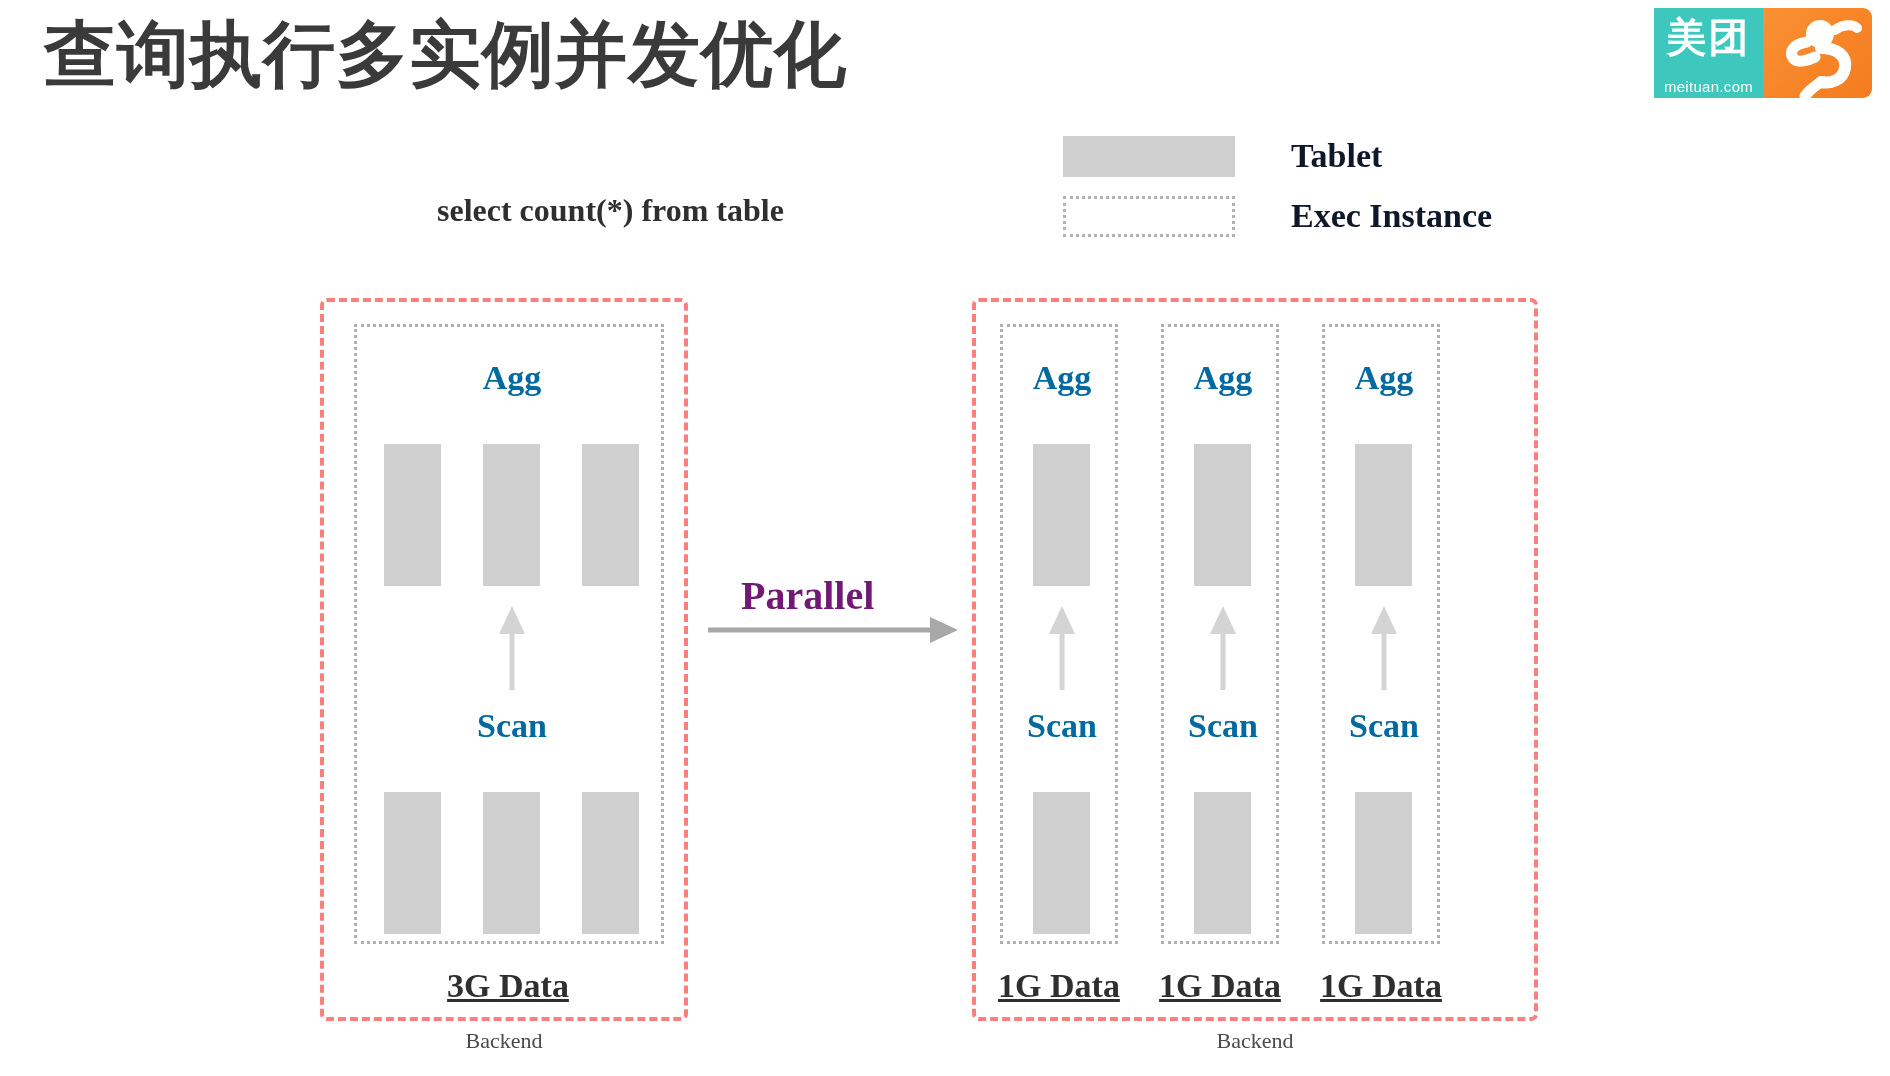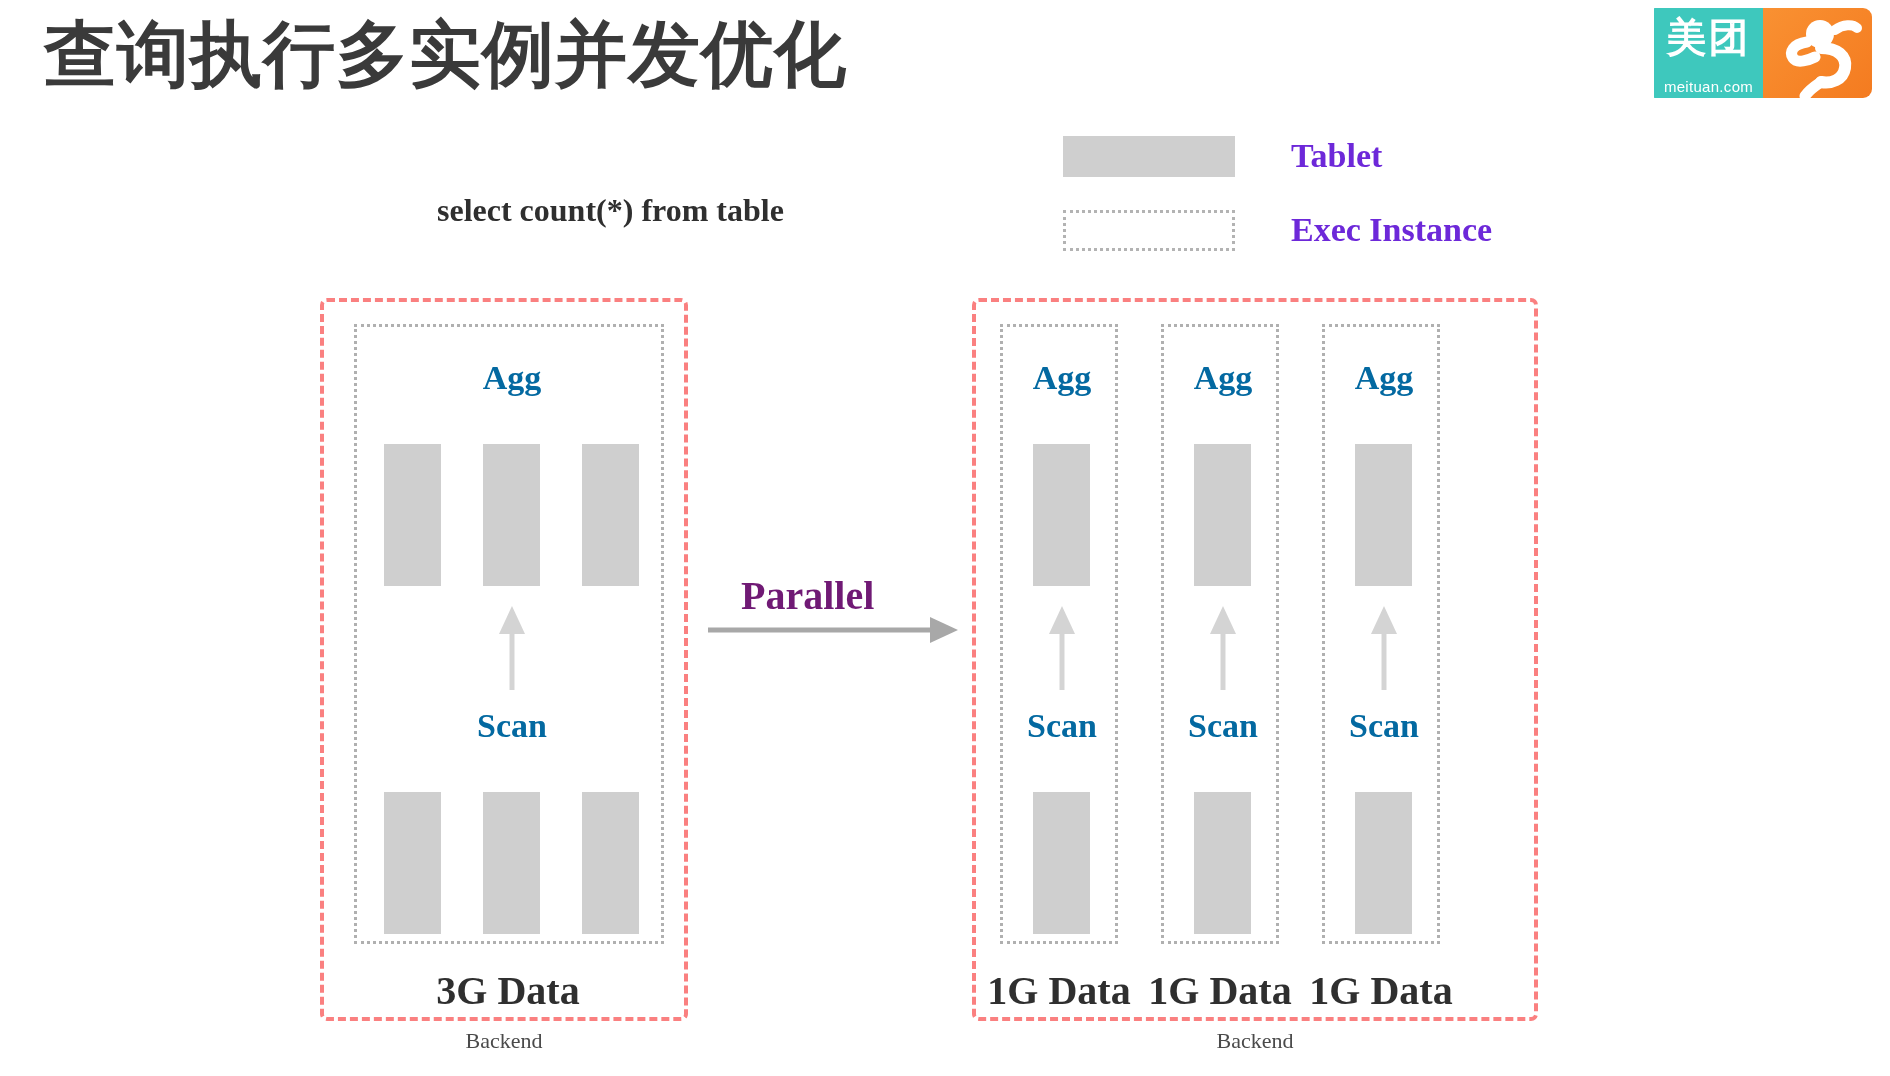--- a/index.html
+++ b/index.html
@@ -79,38 +79,38 @@
   .legend {
     position: absolute;
     left: 1063px;
     top: 130px;
   }
   .legend-row {
     display: flex;
     align-items: center;
     height: 52px;
   }
-  .legend-row + .legend-row { margin-top: 22px; }
+  .legend-row + .legend-row { margin-top: 8px; }
   .legend-swatch-filled {
     width: 172px;
     height: 41px;
     background: #cfcfcf;
   }
   .legend-swatch-dotted {
     width: 172px;
     height: 41px;
     border: 3px dotted #b3b3b3;
     background: transparent;
     box-sizing: border-box;
   }
   .legend-label {
     margin-left: 56px;
     font-size: 34px;
     font-weight: 700;
-    color: #6d28d9;
+    color: #0f172a;
     white-space: nowrap;
   }
 
   
   .sql-caption {
     position: absolute;
     left: 437px;
     top: 192px;
     font-size: 32px;
     font-weight: 700;
@@ -139,25 +139,26 @@
   .stage-label {
     position: absolute;
     font-size: 34px;
     font-weight: 700;
     color: #0369a1;
     text-align: center;
     white-space: nowrap;
   }
   .data-label {
     position: absolute;
-    font-size: 40px;
+    font-size: 34px;
     font-weight: 700;
     color: #2f2f2f;
     text-align: center;
     white-space: nowrap;
+    text-decoration: underline;
   }
   .backend-caption {
     position: absolute;
     font-size: 22px;
     font-weight: 400;
     color: #4a4a4a;
     text-align: center;
     white-space: nowrap;
   }
   .up-arrow { position: absolute; }

